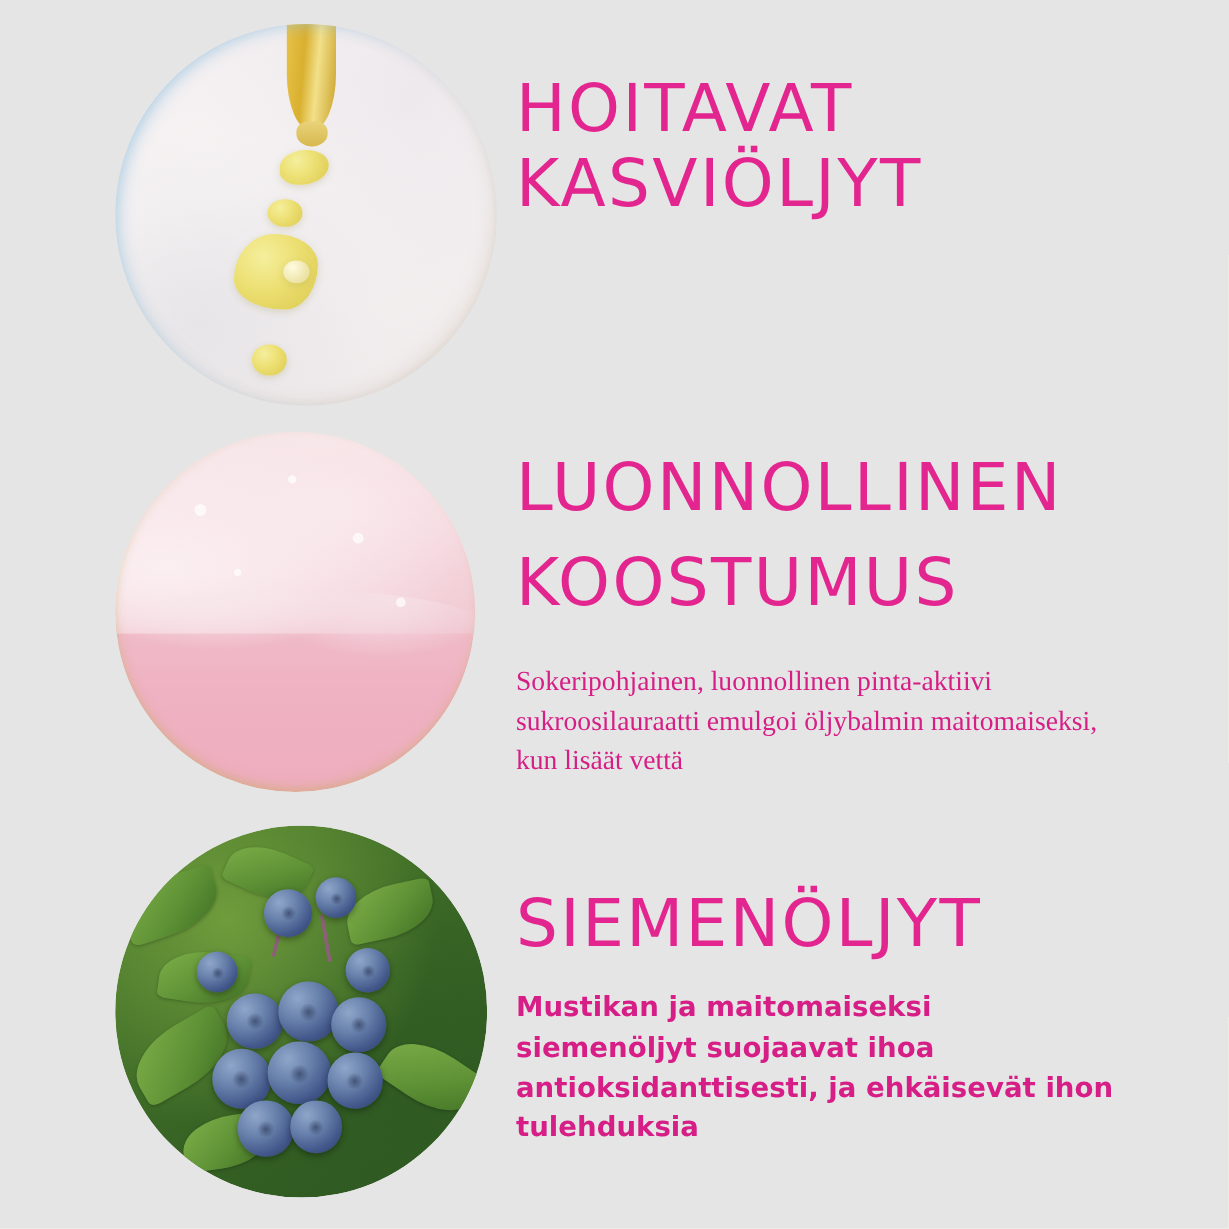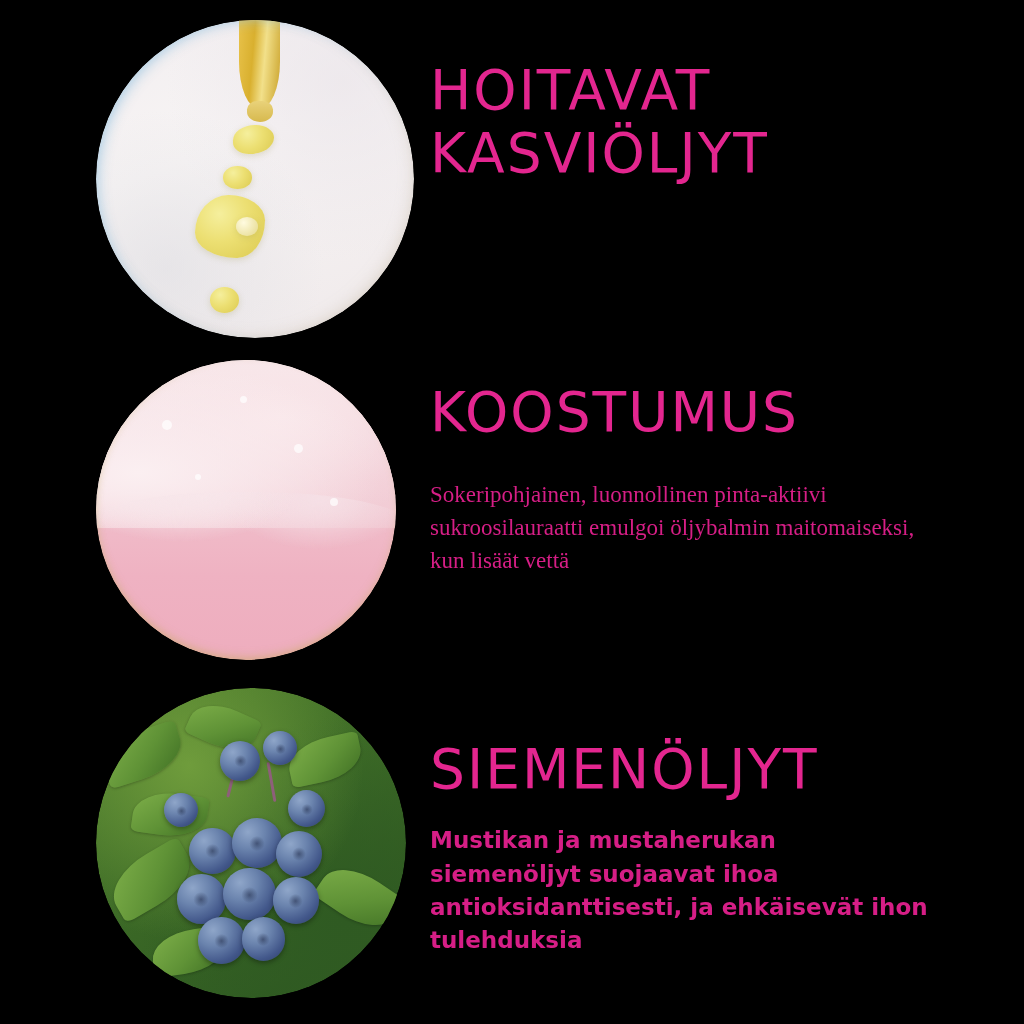--- a/index.html
+++ b/index.html
@@ -7,21 +7,21 @@
     width: 1024px;
     height: 1024px;
     background: #fdf9ef;
     font-family: "Liberation Sans", sans-serif;
     overflow: hidden;
   }
   .page {
     position: relative;
     width: 1024px;
     height: 1024px;
-    background: #000000;
+    background: #e5e5e5;
   }
 
   .section {
     position: absolute;
     display: flex;
     align-items: flex-start;
   }
 
   
   .circle-wrap {
@@ -225,21 +225,22 @@
       <div class="foam-speck" style="left:22%; top:20%; width:10px; height:10px;"></div>
       <div class="foam-speck" style="left:48%; top:12%; width:7px; height:7px;"></div>
       <div class="foam-speck" style="left:66%; top:28%; width:9px; height:9px;"></div>
       <div class="foam-speck" style="left:33%; top:38%; width:6px; height:6px;"></div>
       <div class="foam-speck" style="left:78%; top:46%; width:8px; height:8px;"></div>
       <div class="gold-rim"></div>
     </div>
   </div>
 
   <div class="section" style="left:430px; top:378px; width:560px; flex-direction:column;">
-    <div class="heading h-2" style="margin-top:6px;">KOOSTUMUS</div>
+    <div class="heading h-2">LUONNOLLINEN</div>
+    <div class="heading h-2" style="margin-top:22px;">KOOSTUMUS</div>
     <div class="body-text" style="margin-top:38px; width:500px;">Sokeripohjainen, luonnollinen pinta-aktiivi sukroosilauraatti emulgoi öljybalmin maitomaiseksi, kun lisäät vettä</div>
   </div>
 
   <div class="circle-wrap" style="left:96px; top:688px; width:310px; height:310px;">
     <div class="circle-inner img-berry">
       <div class="leaf" style="left:2%;  top:14%; width:26%; height:15%; transform:rotate(-18deg);"></div>
       <div class="leaf" style="left:12%; top:34%; width:24%; height:14%; transform:rotate(8deg);"></div>
       <div class="leaf" style="left:4%;  top:54%; width:28%; height:16%; transform:rotate(-30deg);"></div>
       <div class="leaf" style="left:30%; top:6%;  width:22%; height:13%; transform:rotate(24deg);"></div>
       <div class="leaf" style="left:62%; top:16%; width:24%; height:14%; transform:rotate(-12deg);"></div>
@@ -259,16 +260,16 @@
       <div class="berry" style="left:57%; top:61%; width:15%; height:15%;"></div>
       <div class="berry" style="left:33%; top:74%; width:15%; height:15%;"></div>
       <div class="berry" style="left:47%; top:74%; width:14%; height:14%;"></div>
       <div class="berry" style="left:62%; top:33%; width:12%; height:12%;"></div>
       <div class="berry" style="left:22%; top:34%; width:11%; height:11%;"></div>
     </div>
   </div>
 
   <div class="section" style="left:430px; top:735px; width:560px; flex-direction:column;">
     <div class="heading h-3" style="margin-top:6px;">SIEMENÖLJYT</div>
-    <div class="body-text-2" style="margin-top:26px; width:500px;">Mustikan ja mustaherukan siemenöljyt suojaavat ihoa antioksidanttisesti, ja ehkäisevät ihon tulehduksia</div>
+    <div class="body-text-2" style="margin-top:26px; width:500px;">Mustikan ja maitomaiseksi siemenöljyt suojaavat ihoa antioksidanttisesti, ja ehkäisevät ihon tulehduksia</div>
   </div>
 
 </div>
 
 </body></html>

